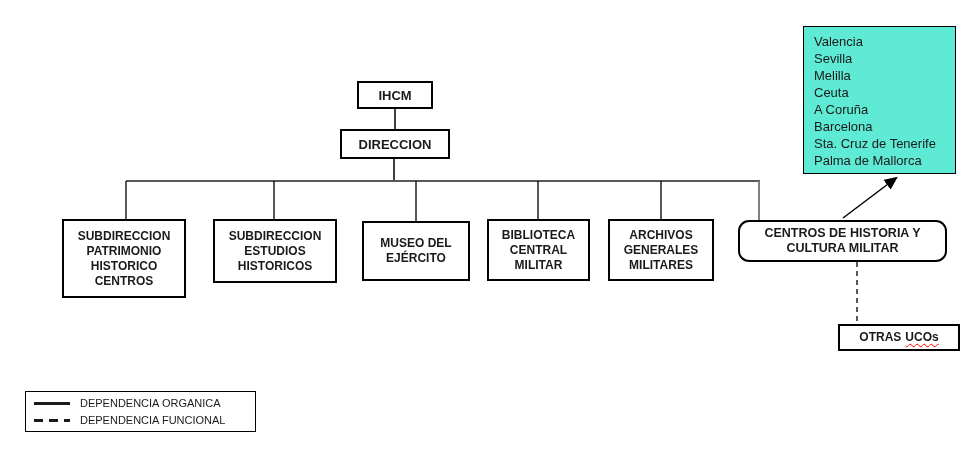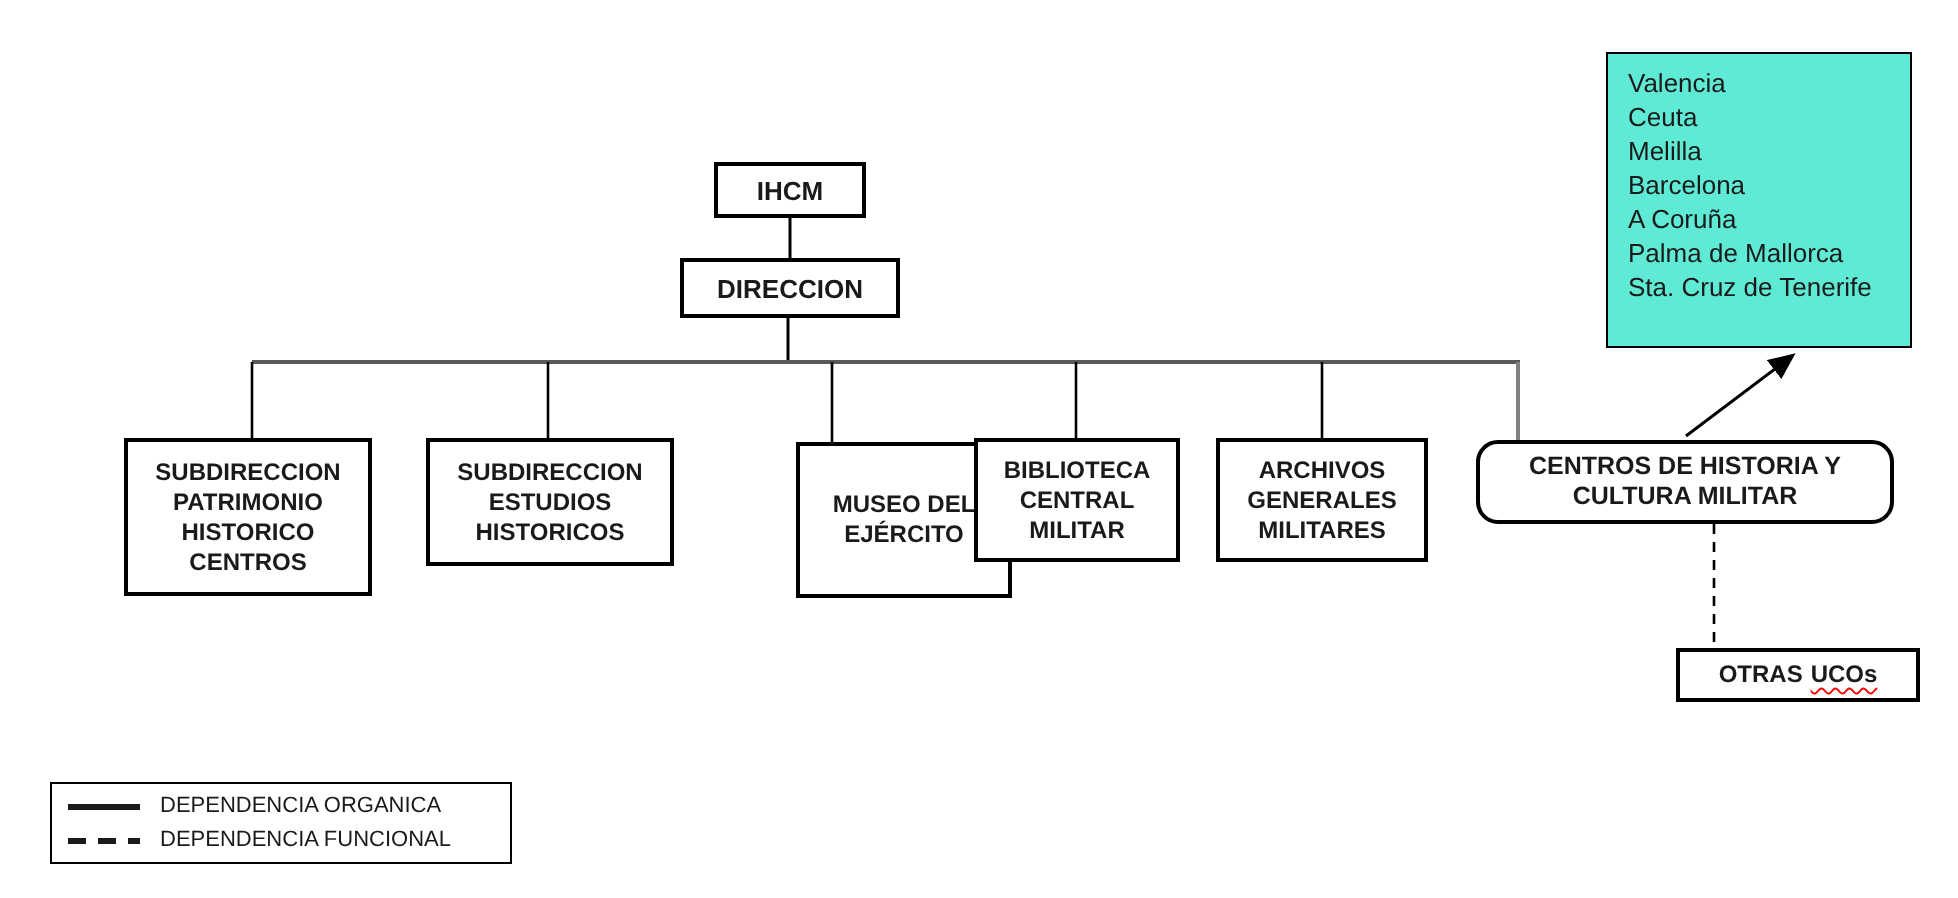--- a/index.html
+++ b/index.html
@@ -24,21 +24,21 @@
     font-size: 12px;
     line-height: 15px;
     color: #1a1a1a;
     padding: 2px 3px;
   }
   
   .b-ihcm      { left: 357px; top: 81px;  width: 76px;  height: 28px; font-size: 13px; }
   .b-direccion { left: 340px; top: 129px; width: 110px; height: 30px; font-size: 13px; }
   .b-u0 { left: 62px;  top: 219px; width: 124px; height: 79px; }
   .b-u1 { left: 213px; top: 219px; width: 124px; height: 64px; }
-  .b-u2 { left: 362px; top: 221px; width: 108px; height: 78px; margin-left: 36px; }
+  .b-u2 { left: 362px; top: 221px; width: 108px; height: 60px; }
   .b-u3 { left: 487px; top: 219px; width: 103px; height: 62px; }
   .b-u4 { left: 608px; top: 219px; width: 106px; height: 62px; }
   .b-u5 { left: 738px; top: 220px; width: 209px; height: 42px; font-size: 12.5px; border-radius: 11px; }
   .b-otras { left: 838px; top: 324px; width: 122px; height: 27px; }
   .misspelled {
     margin-left: 4px;
     text-decoration: underline wavy #ff0000;
     text-decoration-thickness: 1px;
     text-underline-offset: 2px;
   }
@@ -119,26 +119,27 @@
   <div class="orgbox b-u4">ARCHIVOS GENERALES MILITARES</div>
   <div class="orgbox b-u5">CENTROS DE HISTORIA Y CULTURA MILITAR</div>
 
   <div class="orgbox b-otras">
     <span>OTRAS</span>
     <span class="misspelled">UCOs</span>
   </div>
 
   <div class="cities">
     <div>Valencia</div>
+    <div>Sevilla</div>
+    <div>Melilla</div>
     <div>Ceuta</div>
-    <div>Melilla</div>
+    <div>A Coruña</div>
     <div>Barcelona</div>
-    <div>A Coruña</div>
+    <div>Sta. Cruz de Tenerife</div>
     <div>Palma de Mallorca</div>
-    <div>Sta. Cruz de Tenerife</div>
   </div>
 
   <div class="legend">
     <div class="legend-row">
       <span class="line-sample"></span>
       <span class="legend-label">DEPENDENCIA ORGANICA</span>
     </div>
     <div class="legend-row">
       <span class="line-sample dashed"></span>
       <span class="legend-label">DEPENDENCIA FUNCIONAL</span>

